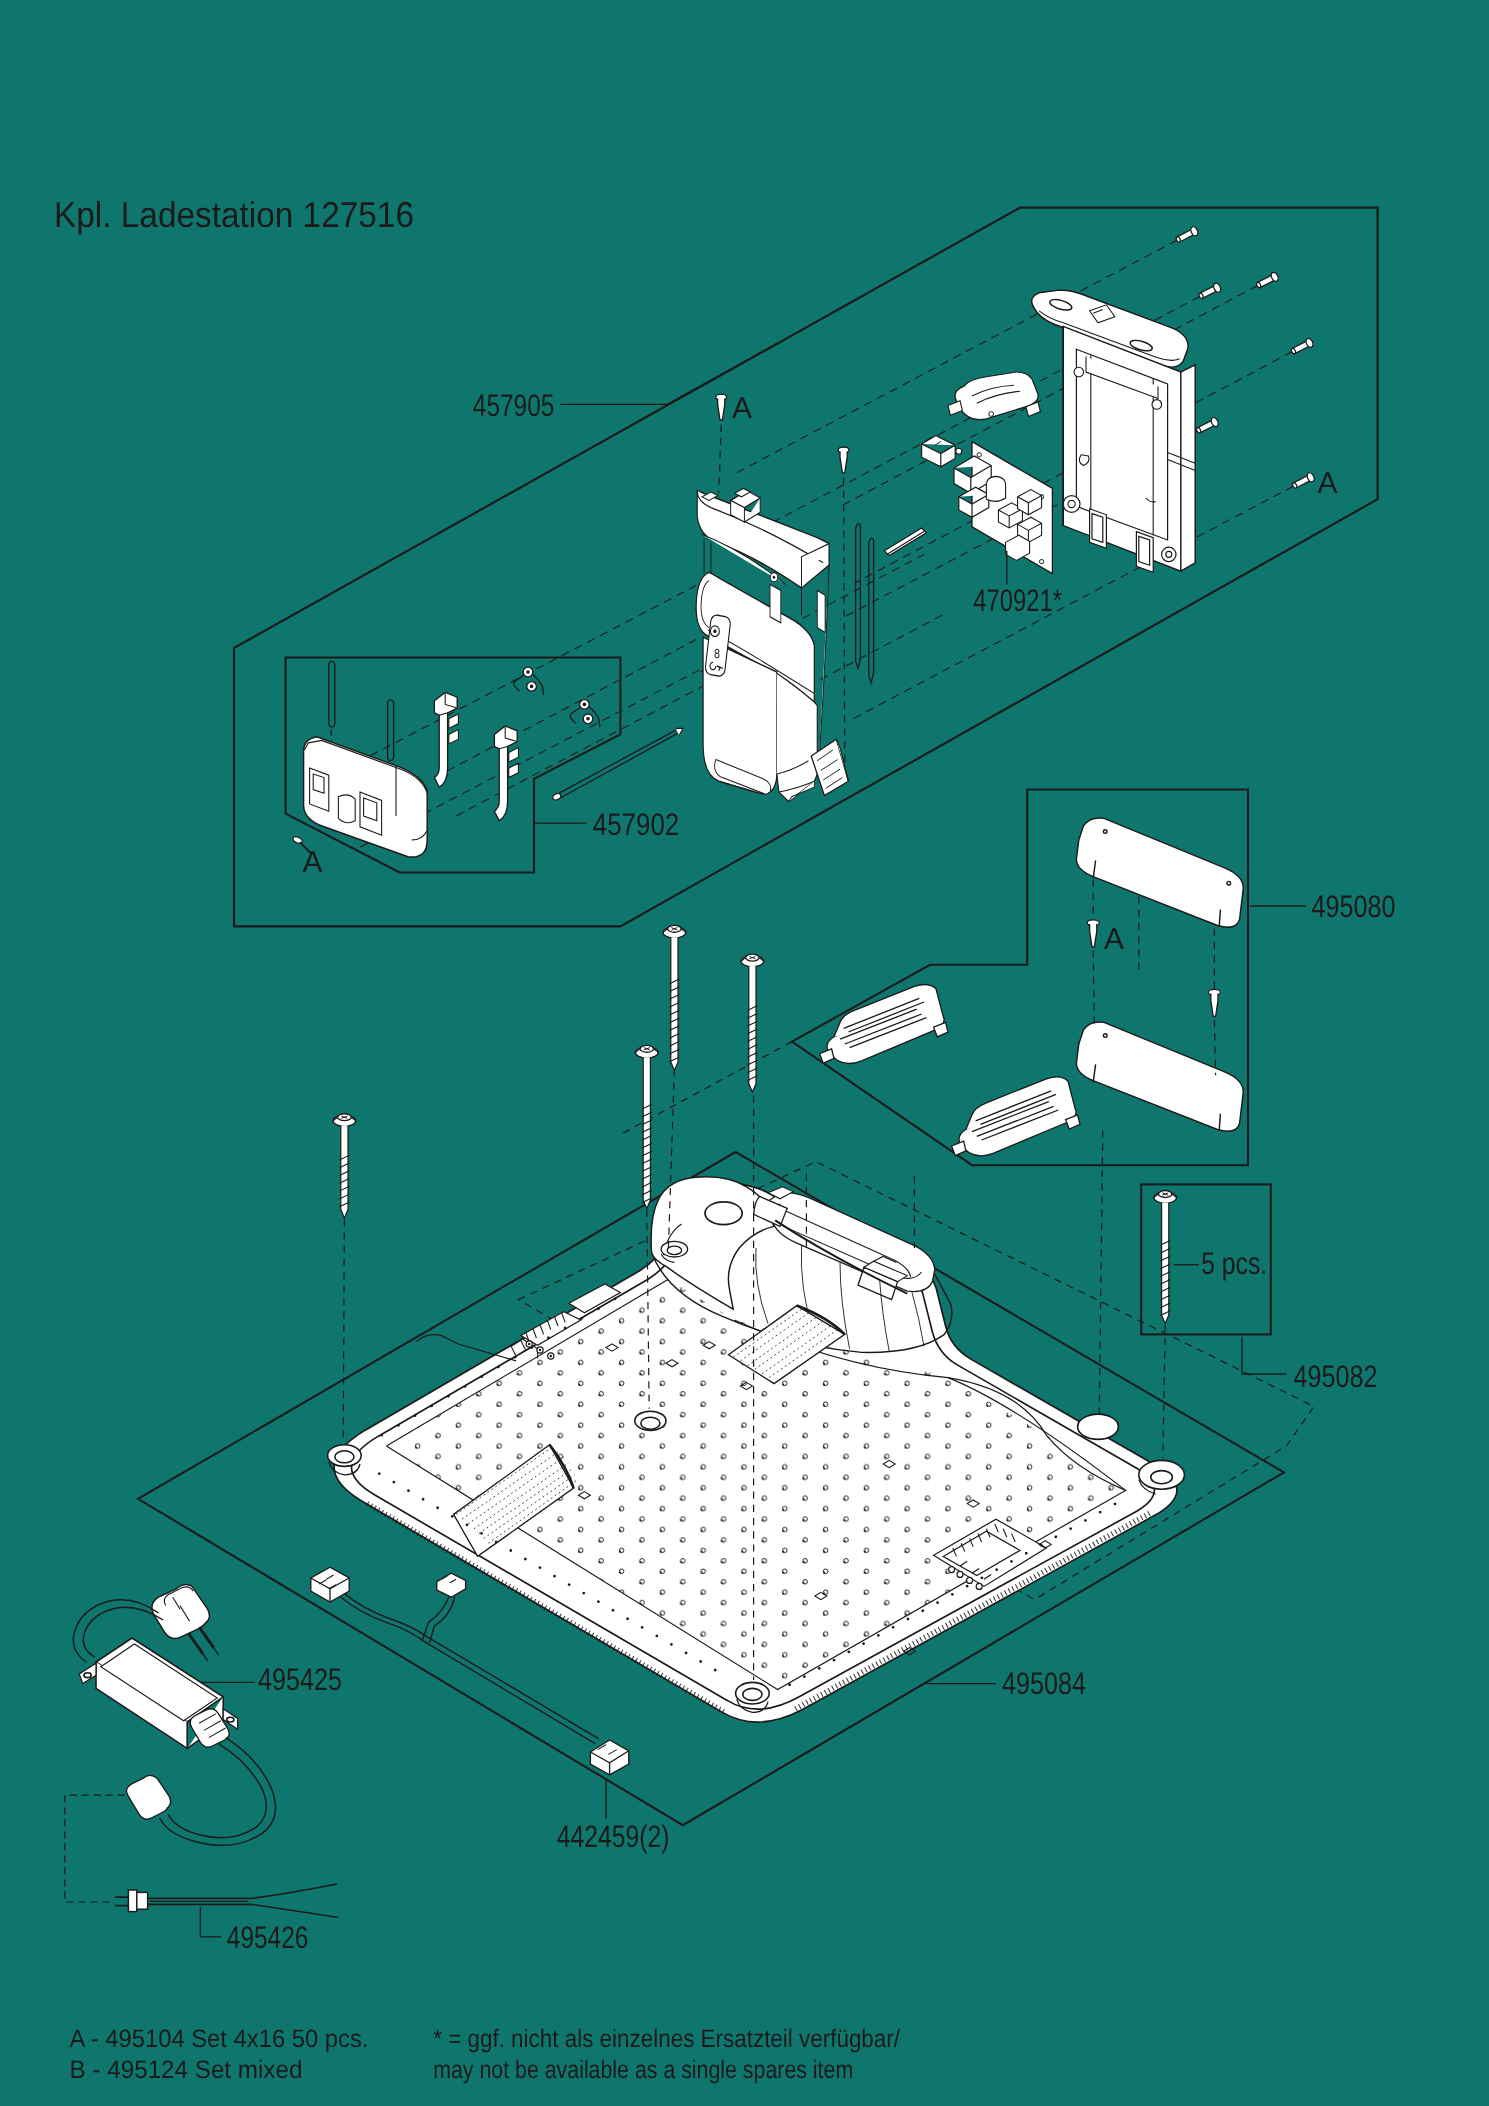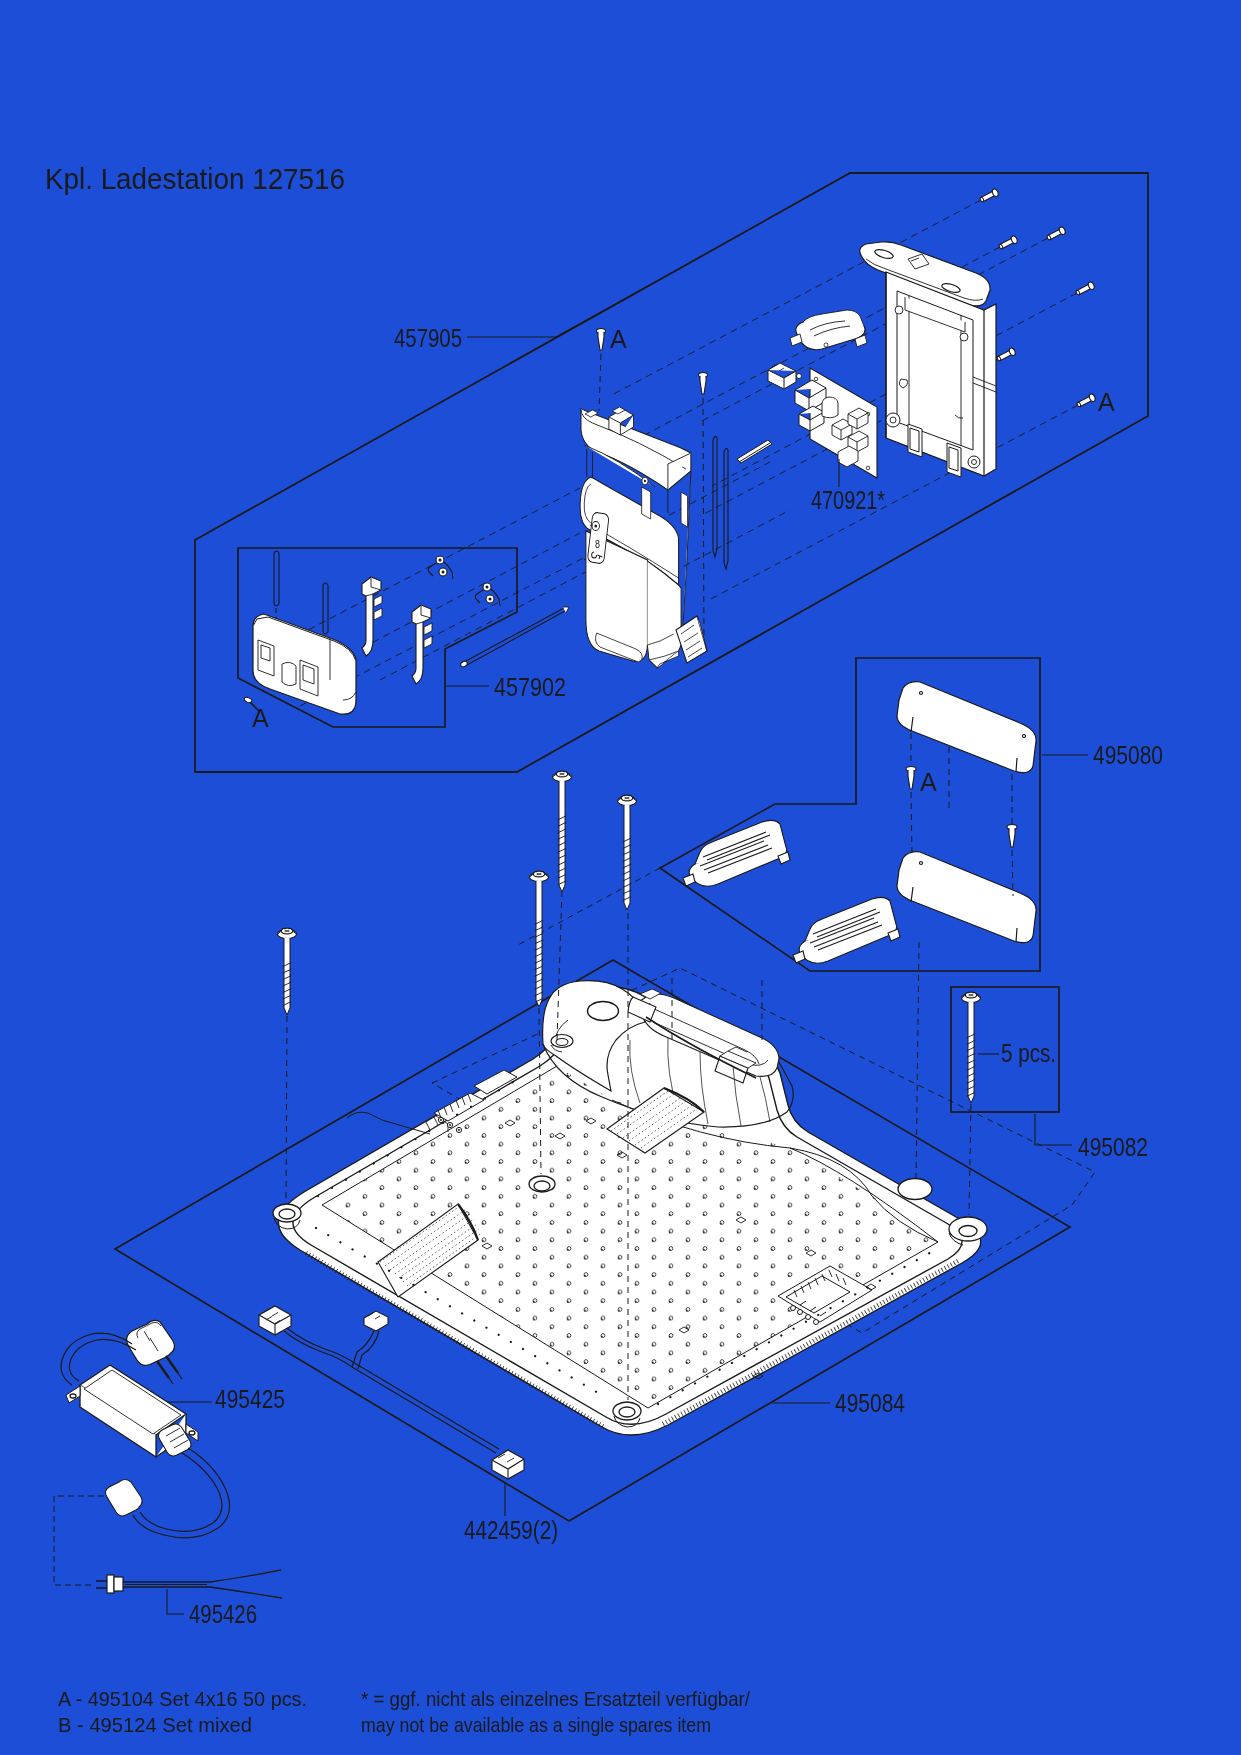--- a/index.html
+++ b/index.html
@@ -1,16 +1,16 @@
 <!DOCTYPE html>
 <html><head>
 <meta charset="utf-8">
 <style>
   html,body{margin:0;padding:0;background:#ffffff;}
-  .page{width:1241px;height:1755px;position:relative;background:#1d4ed8;overflow:hidden;
+  .page{width:1241px;height:1755px;position:relative;background:#0f766e;overflow:hidden;
         font-family:"Liberation Sans", sans-serif;}
   svg{position:absolute;top:0;left:0;}
   text{font-family:"Liberation Sans", sans-serif;fill:#1a1a1a;}
 </style>
 </head>
 <body>
 <div class="page">
 <svg width="1241" height="1755" viewBox="0 0 1241 1755">
 <defs>
   <pattern id="dots" width="34" height="17.4" patternUnits="userSpaceOnUse">

